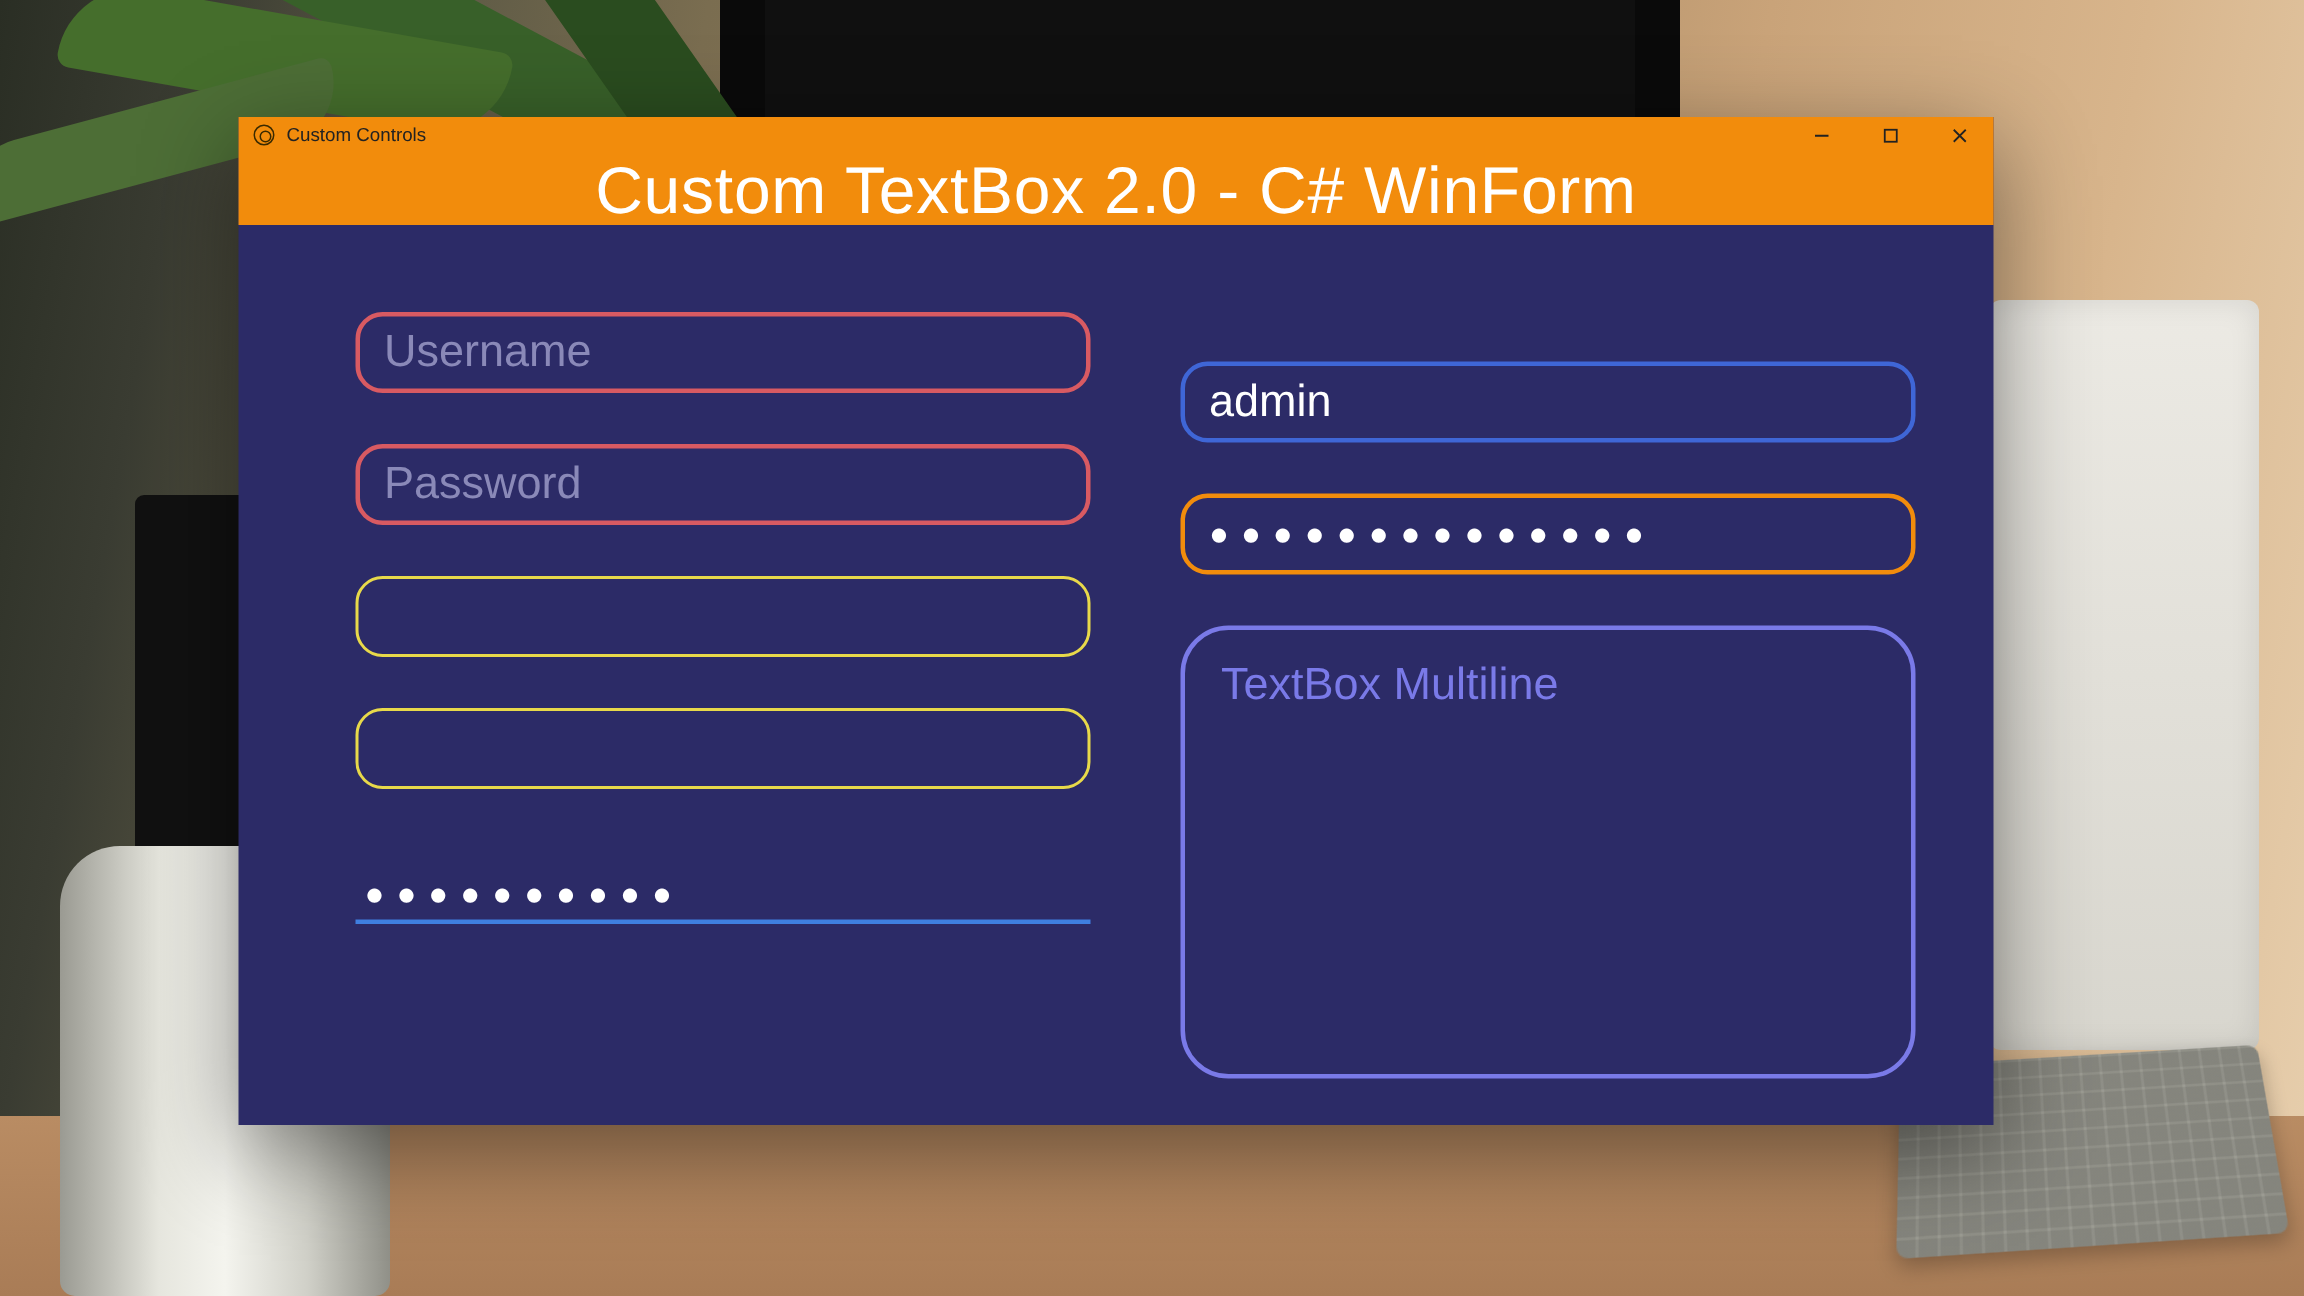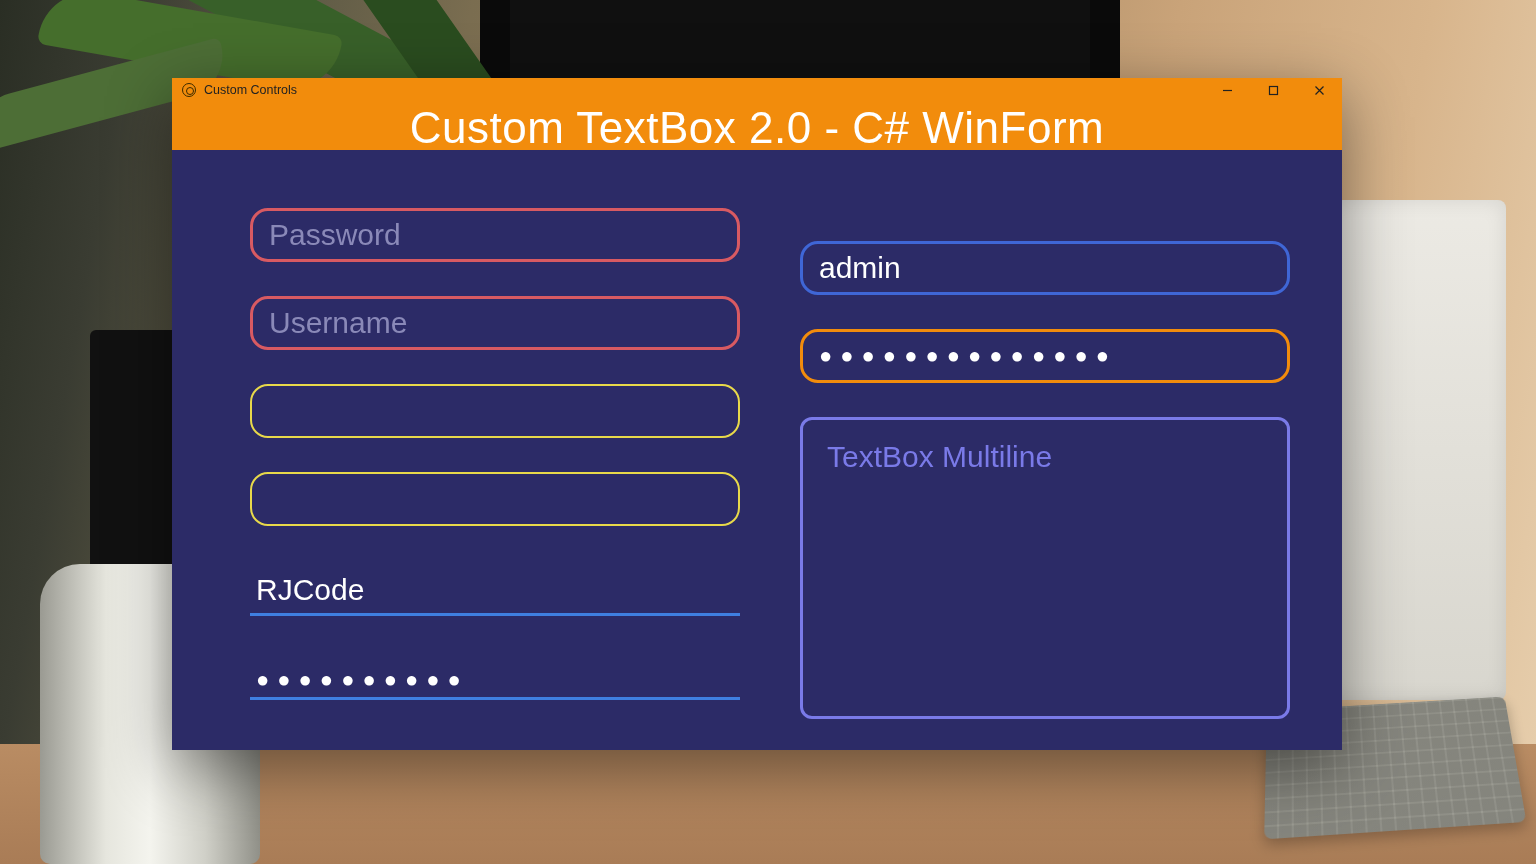--- a/index.html
+++ b/index.html
@@ -71,21 +71,21 @@
     box-shadow: 0 6px 14px rgba(0,0,0,.25);
     background-image:
       repeating-linear-gradient(90deg, #c8c8c4 0 12px, #d8d8d4 12px 14px),
       repeating-linear-gradient(0deg, #c8c8c4 0 12px, #d8d8d4 12px 14px);
     background-blend-mode: multiply;
   }
 
   
   .window {
     position: absolute;
-    left: 172px;
+    left: 159px;
     top: 78px;
     width: 1170px;
     height: 672px;
     background: #2c2b67;
     box-shadow: 0 18px 60px rgba(0,0,0,.45);
     display: flex;
     flex-direction: column;
   }
 
   .header {
@@ -168,21 +168,21 @@
     margin-bottom: 28px;
     margin-top: 2px;
   }
 
   .dots { color:#ffffff; letter-spacing: 8px; font-size: 22px; line-height:1; }
 
   .multiline {
     width: 490px;
     height: 302px;
     border: 3px solid #7a7ae8;
-    border-radius: 12px;
+    border-radius: 32px;
     padding: 20px 24px;
     font-size: 30px;
     color: #7a7ae8;
   }
 
 </style>
 </head>
 <body>
 
 <div class="desktop">
@@ -221,34 +221,31 @@
         </div>
       </div>
       <div class="banner">Custom TextBox 2.0 - C# WinForm</div>
     </div>
 
     <div class="form-area">
 
       <div class="col">
 
         <div class="tb border-red">
+          <span class="placeholder">Username</span>
+        </div>
+
+        <div class="tb border-red">
           <span class="placeholder">Password</span>
         </div>
 
-        <div class="tb border-red">
-          <span class="placeholder">Username</span>
-        </div>
-
         <div class="tb border-yellow"></div>
 
         <div class="tb border-yellow"></div>
 
-        <div class="underline-field">
-          <span class="text-white">RJCode</span>
-        </div>
 
         <div class="underline-field">
           <span class="dots">●●●●●●●●●●</span>
         </div>
 
       </div>
 
       <div class="col">
 
         <div class="tb border-blue">

